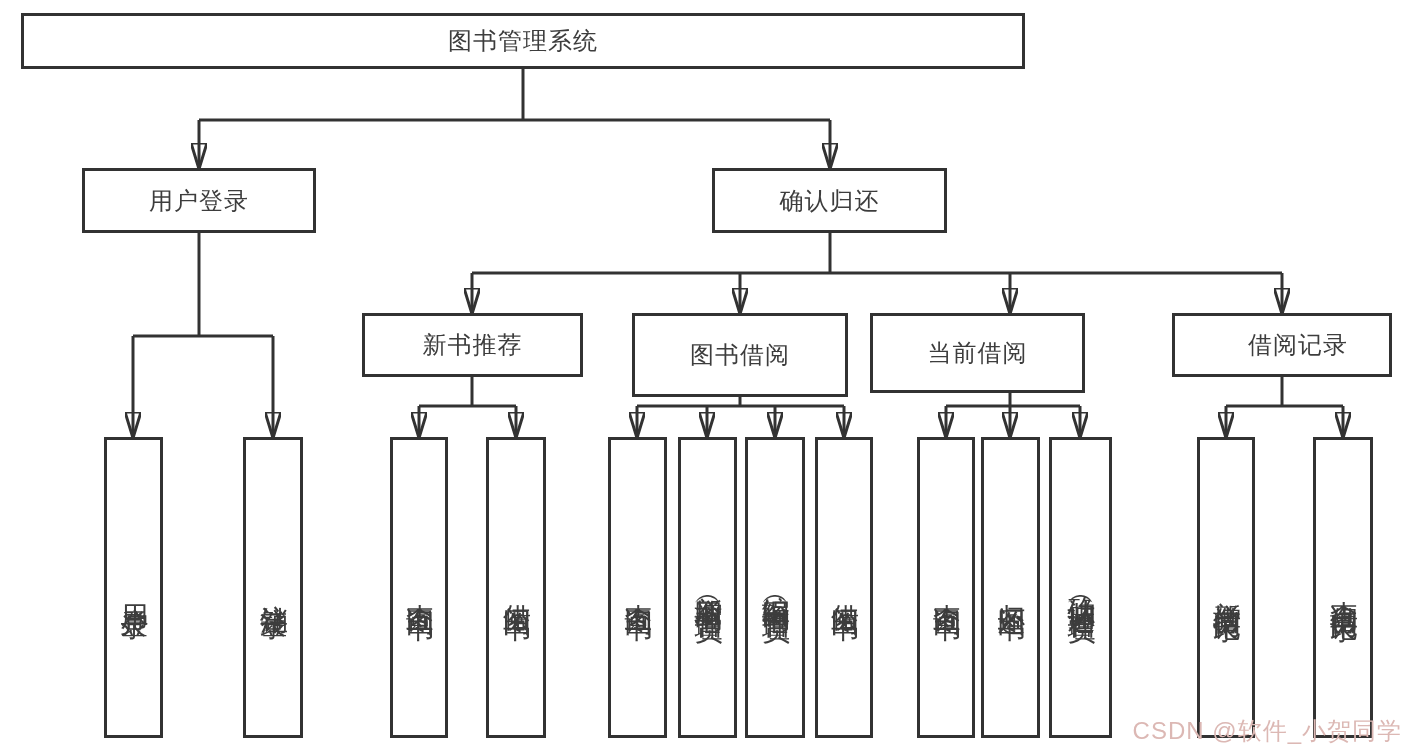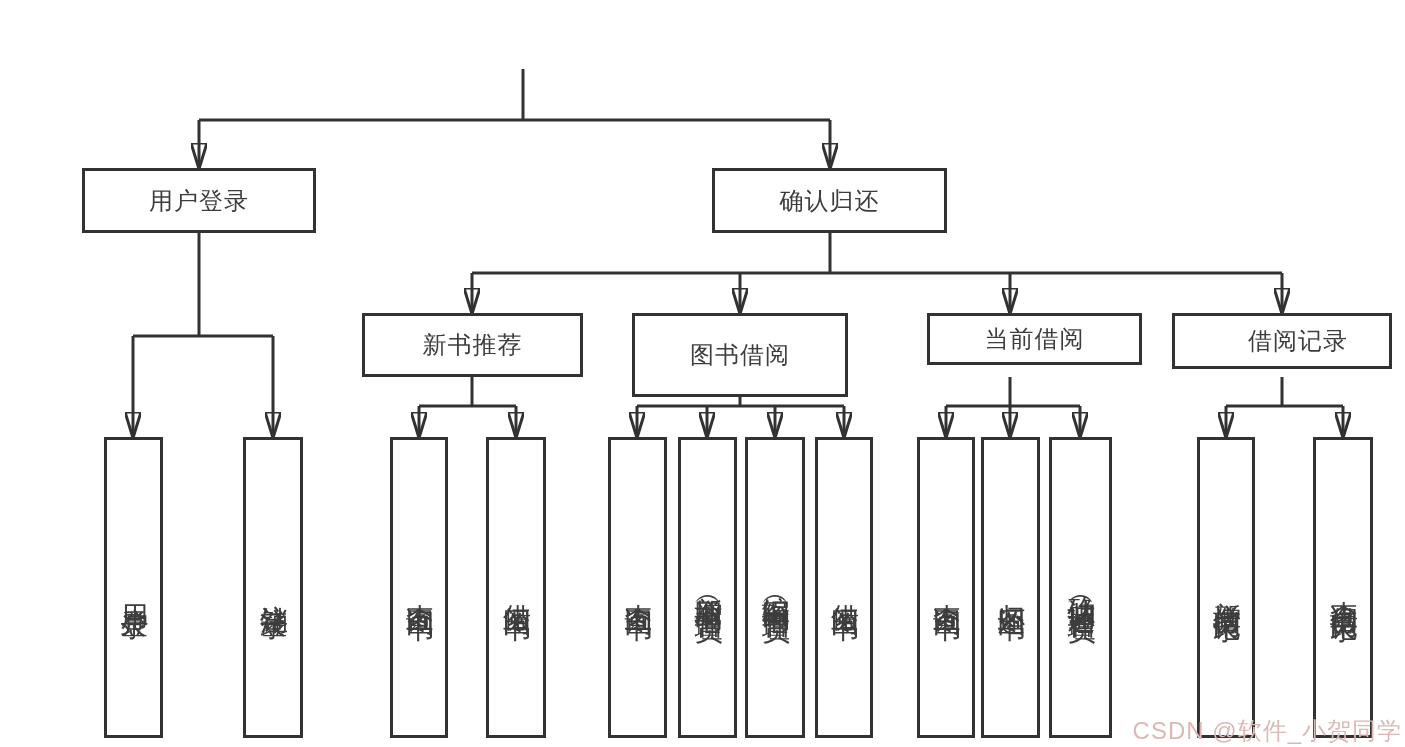--- a/index.html
+++ b/index.html
@@ -89,38 +89,41 @@
     <path d="M946,406 V437" marker-end="url(#arrow)"></path>
     <path d="M1010,406 V437" marker-end="url(#arrow)"></path>
     <path d="M1080,406 V437" marker-end="url(#arrow)"></path>
 
     <path d="M1282,377 V406"></path>
     <path d="M1226,406 H1343"></path>
     <path d="M1226,406 V437" marker-end="url(#arrow)"></path>
     <path d="M1343,406 V437" marker-end="url(#arrow)"></path>
   </svg>
 
+  <div class="node hbox" style="left:21px;top:13px;width:1004px;height:56px;">
+    <span>图书管理系统</span>
+  </div>
 
   <div class="node hbox" style="left:82px;top:168px;width:234px;height:65px;">
     <span>用户登录</span>
   </div>
   <div class="node hbox" style="left:712px;top:168px;width:235px;height:65px;">
     <span>确认归还</span>
   </div>
 
   <div class="node hbox" style="left:362px;top:313px;width:221px;height:64px;">
     <span>新书推荐</span>
   </div>
   <div class="node hbox" style="left:632px;top:313px;width:216px;height:84px;">
     <span>图书借阅</span>
   </div>
-  <div class="node hbox" style="left:927px;top:313px;width:215px;height:52px;">
+  <div class="node hbox" style="left:870px;top:313px;width:215px;height:80px;">
     <span>当前借阅</span>
   </div>
-  <div class="node hbox" style="left:1172px;top:313px;width:220px;height:56px;padding-left:32px;">
+  <div class="node hbox" style="left:1172px;top:313px;width:220px;height:64px;padding-left:32px;">
     <span>借阅记录</span>
   </div>
 
   <div class="node vbox" style="left:104px;top:437px;width:59px;height:301px;">
     <span class="vtext">用户登录</span>
   </div>
   <div class="node vbox" style="left:243px;top:437px;width:60px;height:301px;">
     <span class="vtext">注销登录</span>
   </div>
 

